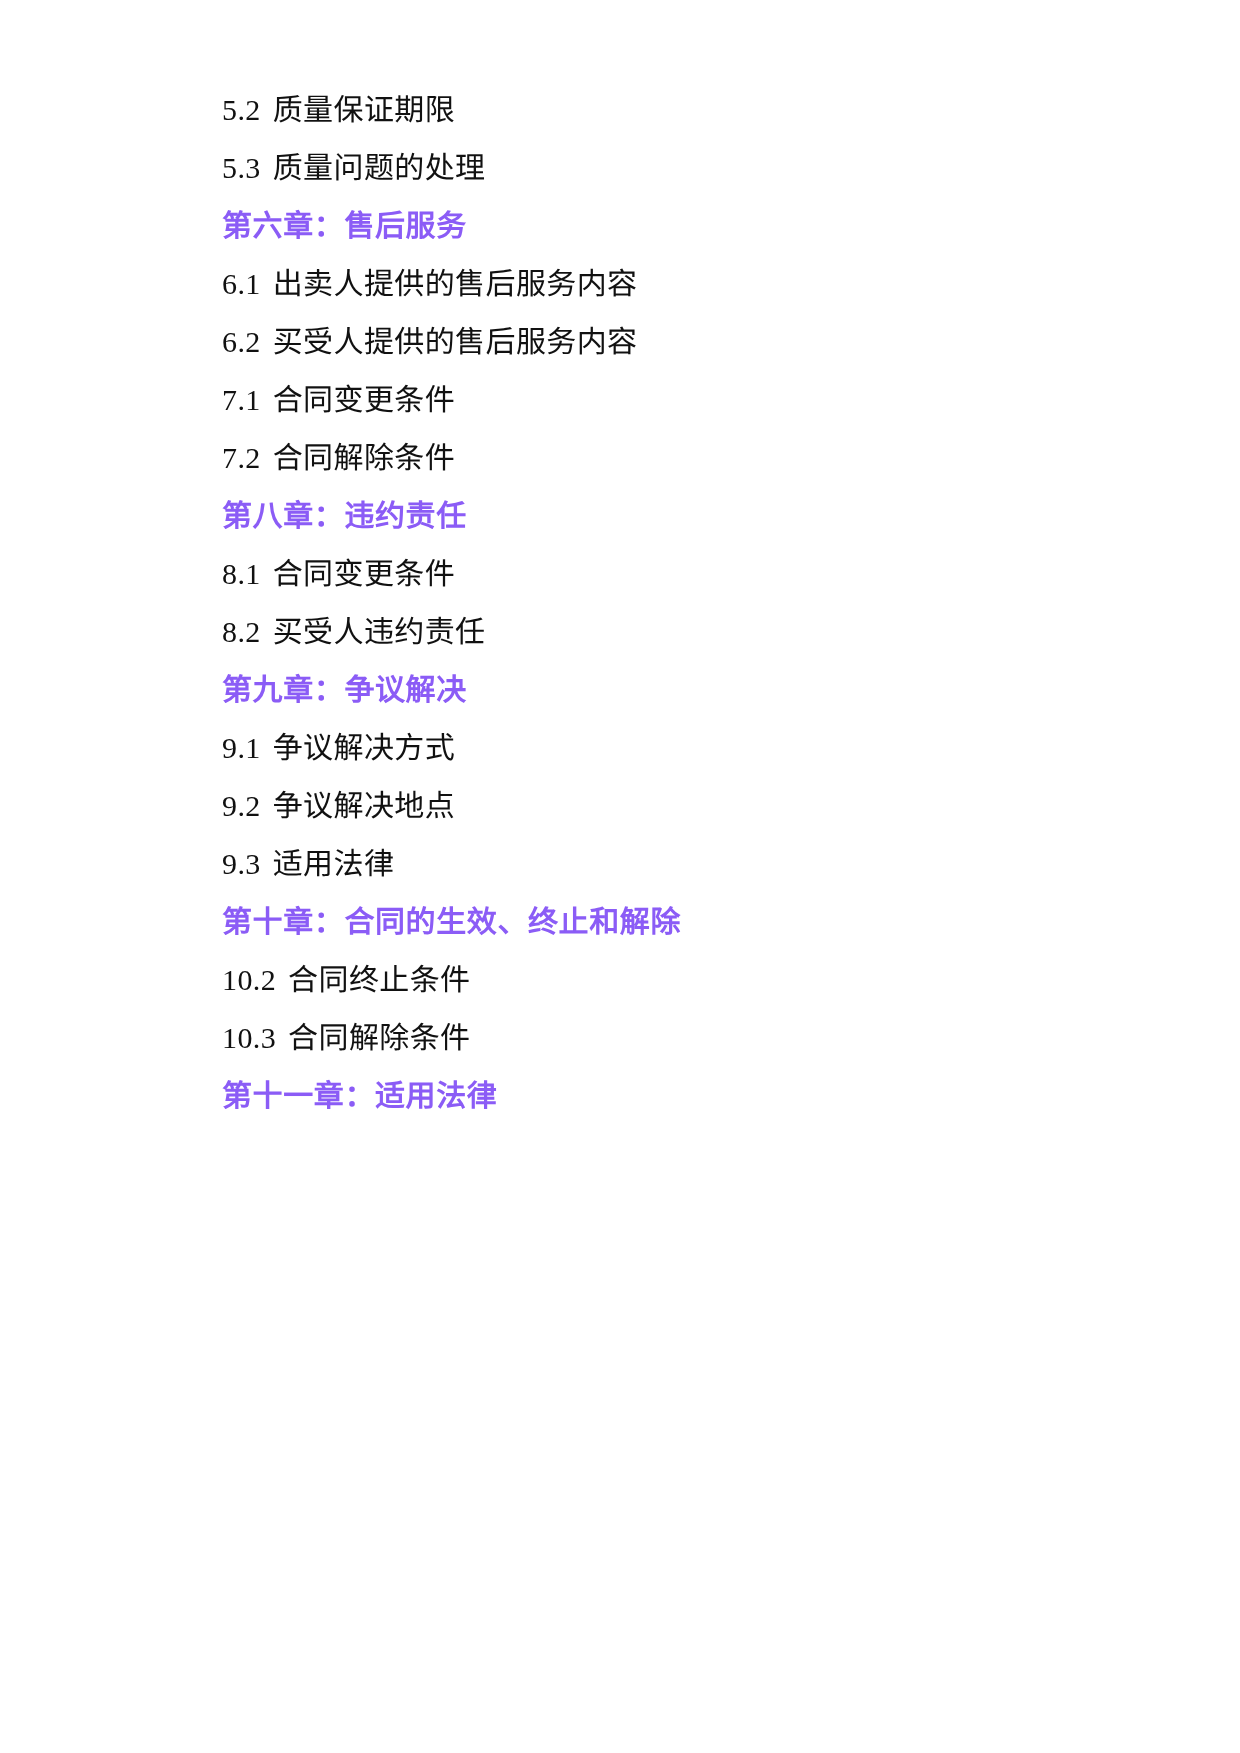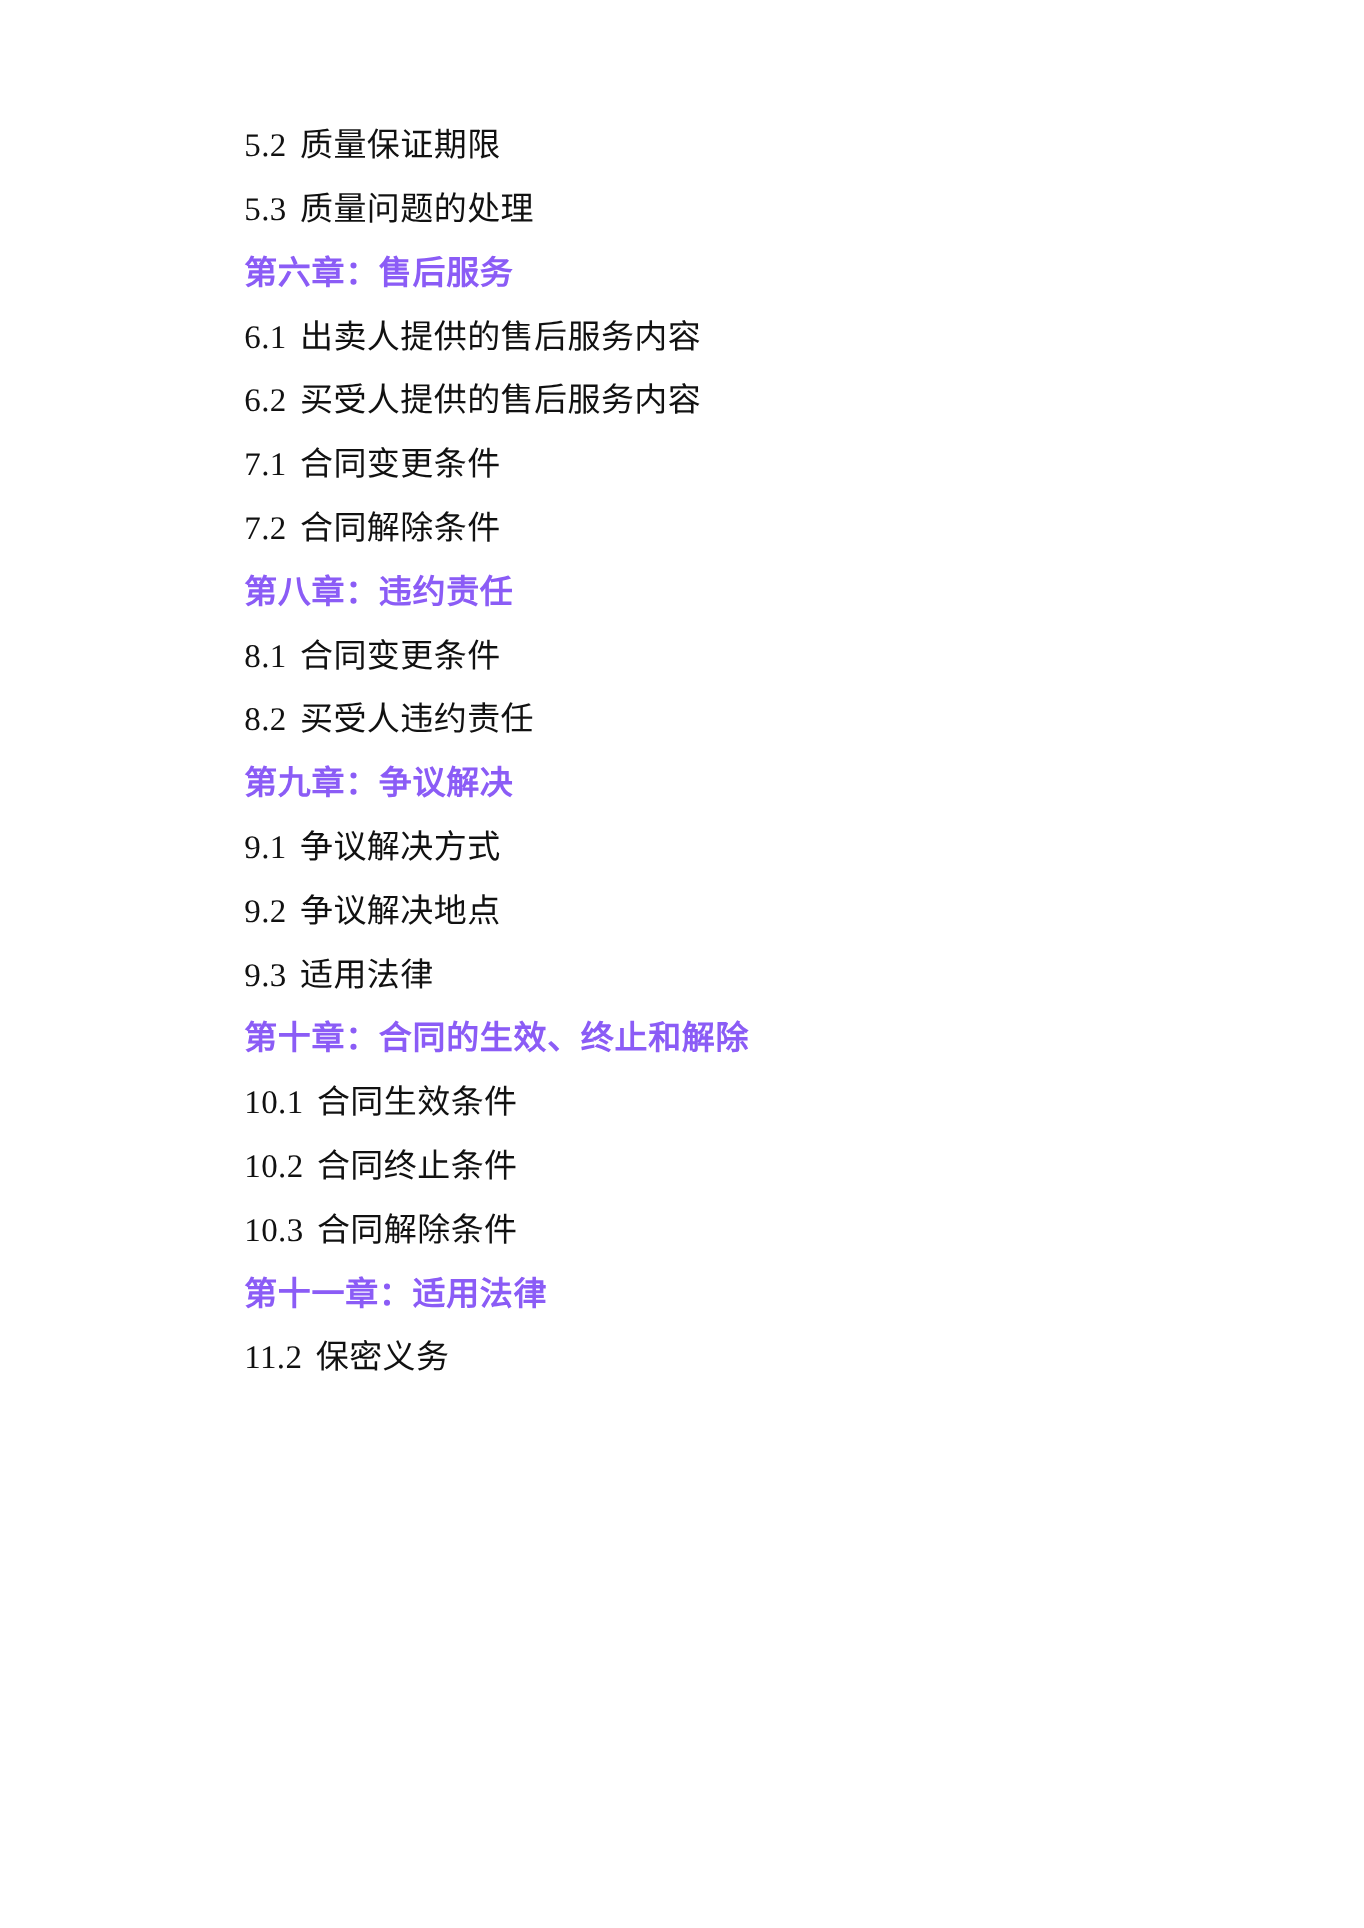--- a/index.html
+++ b/index.html
@@ -12,21 +12,21 @@
     height: 1753px;
     font-family: "Liberation Serif", "DejaVu Serif", serif;
     color: #000000;
     overflow: hidden;
   }
   .page {
     position: relative;
     width: 1240px;
     height: 1753px;
     box-sizing: border-box;
-    padding: 104px 170px 90px 222px;
+    padding: 81px 170px 90px 222px;
     background: #ffffff;
   }
   .toc-list {
     display: block;
   }
   .entry {
     display: block;
     white-space: nowrap;
   }
   .entry.sub {
@@ -67,19 +67,17 @@
       <div class="entry sub"><span class="num">7.1</span><span class="txt">合同变更条件</span></div>
       <div class="entry sub"><span class="num">7.2</span><span class="txt">合同解除条件</span></div>
       <div class="entry chapter"><span class="num">第八章：</span><span class="txt">违约责任</span></div>
       <div class="entry sub"><span class="num">8.1</span><span class="txt">合同变更条件</span></div>
       <div class="entry sub"><span class="num">8.2</span><span class="txt">买受人违约责任</span></div>
       <div class="entry chapter"><span class="num">第九章：</span><span class="txt">争议解决</span></div>
       <div class="entry sub"><span class="num">9.1</span><span class="txt">争议解决方式</span></div>
       <div class="entry sub"><span class="num">9.2</span><span class="txt">争议解决地点</span></div>
       <div class="entry sub"><span class="num">9.3</span><span class="txt">适用法律</span></div>
       <div class="entry chapter"><span class="num">第十章：</span><span class="txt">合同的生效、终止和解除</span></div>
-      <div class="entry sub"><span class="num">10.1</span><span class="txt">合同生效条件</span></div>
       <div class="entry sub"><span class="num">10.2</span><span class="txt">合同终止条件</span></div>
       <div class="entry sub"><span class="num">10.3</span><span class="txt">合同解除条件</span></div>
       <div class="entry chapter"><span class="num">第十一章：</span><span class="txt">适用法律</span></div>
-      <div class="entry sub"><span class="num">11.2</span><span class="txt">保密义务</span></div>
     </div>
 </div>
 
 </body></html>

